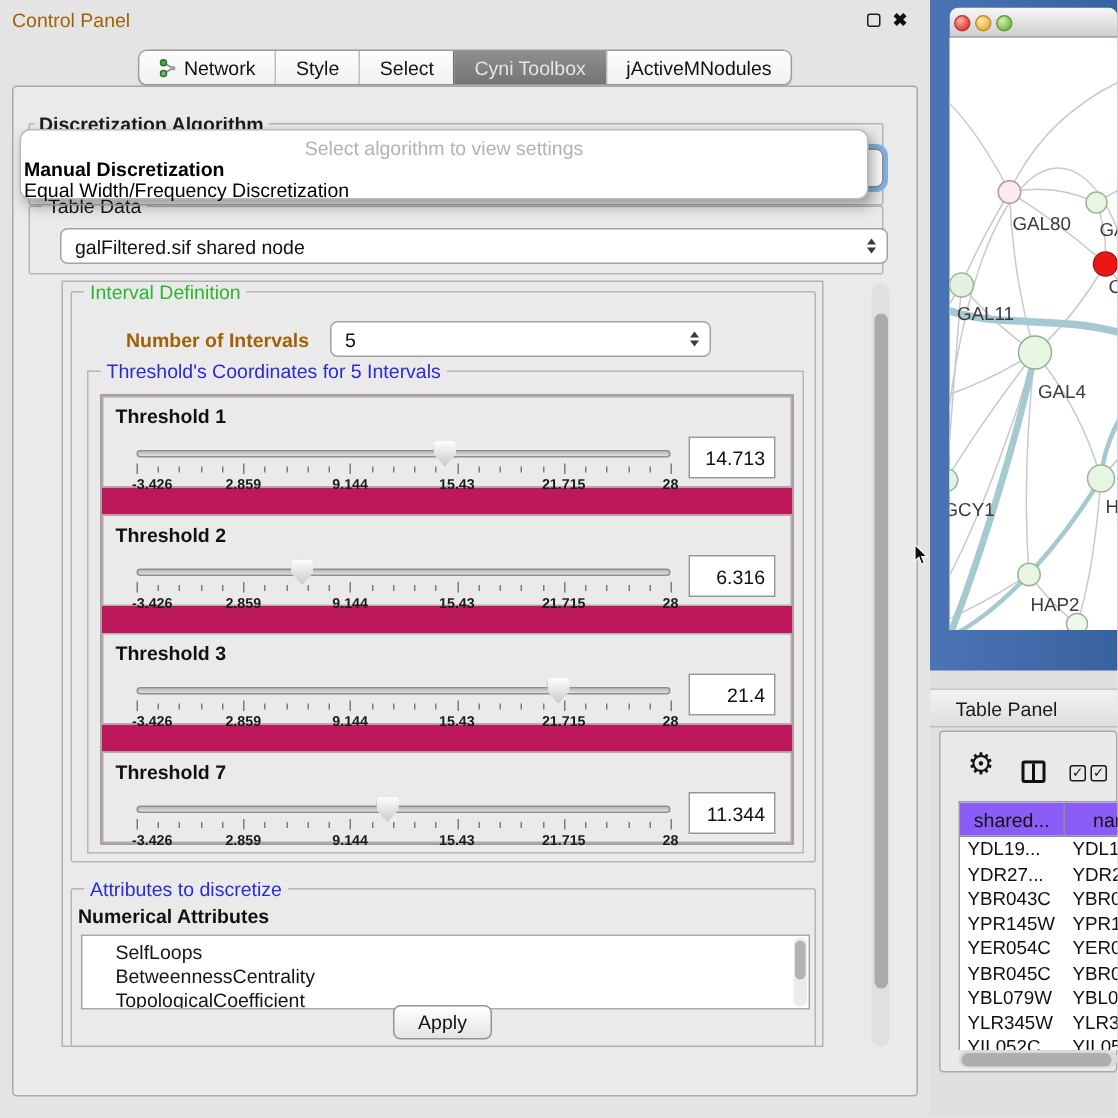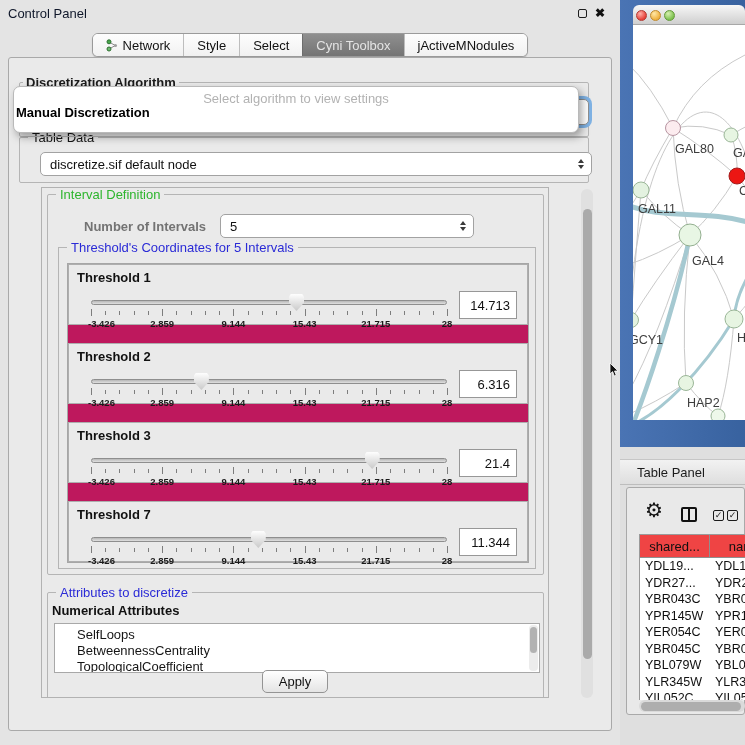--- a/index.html
+++ b/index.html
@@ -2,21 +2,21 @@
 <html><head>
 <meta charset="utf-8">
 <style>
   *{margin:0;padding:0;box-sizing:border-box;}
   html,body{width:745px;height:745px;}
   body{position:relative;font-family:"Liberation Sans",sans-serif;background:#dfdfdf;overflow:hidden;}
 
   
   .cp{position:absolute;left:0;top:0;width:620px;height:745px;background:#e4e4e4;}
   .cp-titlebar{position:absolute;left:0;top:0;width:620px;height:28px;}
-  .cp-title{position:absolute;left:8px;top:6px;font-size:13px;color:#0f172a;}
+  .cp-title{position:absolute;left:8px;top:6px;font-size:13px;color:#a16207;}
   .win-btns{position:absolute;right:15px;top:7px;display:flex;gap:8px;align-items:center;}
   .float-icon{width:9px;height:9px;border:1.6px solid #1d1d1d;border-radius:2px;}
   .close-icon{font-size:12px;font-weight:bold;color:#101010;line-height:1;}
 
   .seg-row{position:absolute;left:0;width:620px;display:flex;justify-content:center;}
   .seg{display:flex;border:1px solid #9a9a9a;border-radius:6px;overflow:hidden;background:#fff;box-shadow:0 1px 1px rgba(0,0,0,.18);}
   .seg-tab{display:flex;align-items:center;gap:5px;padding:0 13px;height:22px;font-size:13px;color:#111;
     background:linear-gradient(#fdfdfd,#f1f1f1);border-left:1px solid #bdbdbd;white-space:nowrap;}
   .seg-tab:first-child{border-left:none;}
   .seg-tab.sel{background:linear-gradient(#8f8f8f,#747474);color:#e4e4e4;border-left-color:#6d6d6d;}
@@ -41,21 +41,21 @@
   .combo{position:absolute;background:#fff;border:1px solid #a2a2a2;border-radius:5px;font-size:13px;color:#111;}
   .combo .cv{position:absolute;left:9px;top:4px;white-space:nowrap;}
   .spinner{position:absolute;right:7px;top:50%;transform:translateY(-50%);display:flex;flex-direction:column;gap:2px;}
   .arr-up{width:0;height:0;border-left:3.5px solid transparent;border-right:3.5px solid transparent;border-bottom:4.5px solid #3a3a3a;}
   .arr-dn{width:0;height:0;border-left:3.5px solid transparent;border-right:3.5px solid transparent;border-top:4.5px solid #3a3a3a;}
   .td-combo{left:20px;top:14px;width:552px;height:24px;}
 
   
   .viewport{position:absolute;left:32px;top:129px;width:508px;height:511px;border:1px solid #b2b2b2;background:#eaeaea;overflow:hidden;}
   .id-group{left:5px;top:6px;width:497px;height:381px;}
-  .noi-label{position:absolute;left:36px;top:24px;font-size:13px;font-weight:bold;color:#737373;}
+  .noi-label{position:absolute;left:36px;top:24px;font-size:13px;font-weight:bold;color:#a16207;}
   .noi-combo{left:172px;top:19px;width:254px;height:24px;}
   .thr-group{position:absolute;left:10px;top:52px;width:478px;height:322px;border:1px solid #b5b5b5;}
   .thr-container{position:absolute;left:8px;top:15px;width:462px;height:300px;display:flex;flex-direction:column;gap:18px;border:1px solid #a6a6a6;background:#be185d;}
   .th-row{flex:1;position:relative;border:1px solid #aeaeae;background:#eaeaea;}
   .th-name{position:absolute;left:8px;top:5px;font-size:13px;font-weight:bold;color:#111;}
   .slider{position:absolute;left:22px;top:28px;width:356px;height:40px;}
   .track{position:absolute;left:0;right:0;top:7px;height:5px;background:linear-gradient(#b7b7b7,#e0e0e0);border:1px solid #8e8e8e;border-radius:3px;}
   .thumb{position:absolute;top:1px;width:15px;height:17px;background:linear-gradient(#fefefe,#c9c9c9);
     clip-path:polygon(12% 0,88% 0,100% 14%,100% 52%,50% 100%,0 52%,0 14%);filter:drop-shadow(0 0 0.7px #707070);}
   .ticks{position:absolute;left:0;right:0;top:16px;height:9px;}
@@ -96,21 +96,21 @@
   .tp-titlebar{position:absolute;left:620px;top:459px;width:125px;height:26px;background:linear-gradient(#f2f2f2,#dedede);border-top:1px solid #c6c6c6;border-bottom:1px solid #bdbdbd;}
   .tp-title{position:absolute;left:17px;top:5px;font-size:13px;color:#1c1c1c;}
   .tp-content{position:absolute;left:626px;top:487px;width:119px;height:228px;background:#e9e9e9;border:1px solid #a9a9a9;border-radius:3px;}
   .gear{position:absolute;left:18px;top:12px;font-size:20px;color:#141414;line-height:1;}
   .split-ico{position:absolute;left:54px;top:19px;width:16px;height:15px;border:2px solid #111;border-radius:2px;}
   .split-ico::after{content:"";position:absolute;left:5px;top:0;width:2px;height:11px;background:#111;}
   .cbx{position:absolute;top:22px;width:11px;height:11px;border:1.6px solid #1a1a1a;border-radius:2px;font-size:9px;line-height:9px;text-align:center;color:#1a1a1a;}
   .cbx.c1{left:86px;} .cbx.c2{left:100px;}
   .tp-table{position:absolute;left:12px;top:46px;width:107px;height:166px;background:#fff;border-left:1px solid #9a9a9a;border-top:1px solid #9a9a9a;overflow:hidden;}
   .thead{display:flex;height:23px;border-bottom:1px solid #8f8f8f;}
-  .hcell{background:#ef4444;font-size:13px;color:#111;display:flex;align-items:center;justify-content:center;flex:0 0 auto;}
+  .hcell{background:#8b5cf6;font-size:13px;color:#111;display:flex;align-items:center;justify-content:center;flex:0 0 auto;}
   .hcell.h1{width:70px;border-right:1px solid #8f8f8f;}
   .hcell.h2{width:70px;}
   .trow{display:flex;height:16.5px;}
   .tc{flex:0 0 auto;width:70px;font-size:12.5px;color:#101010;padding-left:5px;line-height:16.5px;white-space:nowrap;overflow:hidden;}
   .h-sb{position:absolute;left:12px;top:212px;width:106px;height:12px;background:#dadada;border-radius:6px;}
   .h-thumb{position:absolute;left:2px;top:1.5px;width:100px;height:9px;background:#aeaeae;border-radius:5px;}
 
   .cursor{position:absolute;left:609px;top:363px;z-index:50;}
 </style>
 </head>
@@ -154,26 +154,27 @@
 
   <div class="cp-content">
 
     <div class="group da-group"></div>
     <div class="da-label">Discretization Algorithm</div>
     <div class="da-combo"></div>
 
     <div class="popup">
       <div class="popup-hint">Select algorithm to view settings</div>
       <div class="popup-i1">Manual Discretization</div>
+      <div class="popup-i2">Equal Width/Frequency Discretization</div>
     </div>
 
     <div class="group td-group">
       <span class="gtitle t-black">Table Data</span>
       <div class="combo td-combo">
-        <span class="cv">discretize.sif default node</span>
+        <span class="cv">galFiltered.sif shared node</span>
         <span class="spinner">
             <span class="arr-up"></span>
             <span class="arr-dn"></span>
           </span>
       </div>
     </div>
 
     <div class="viewport">
 
       <div class="group id-group">

